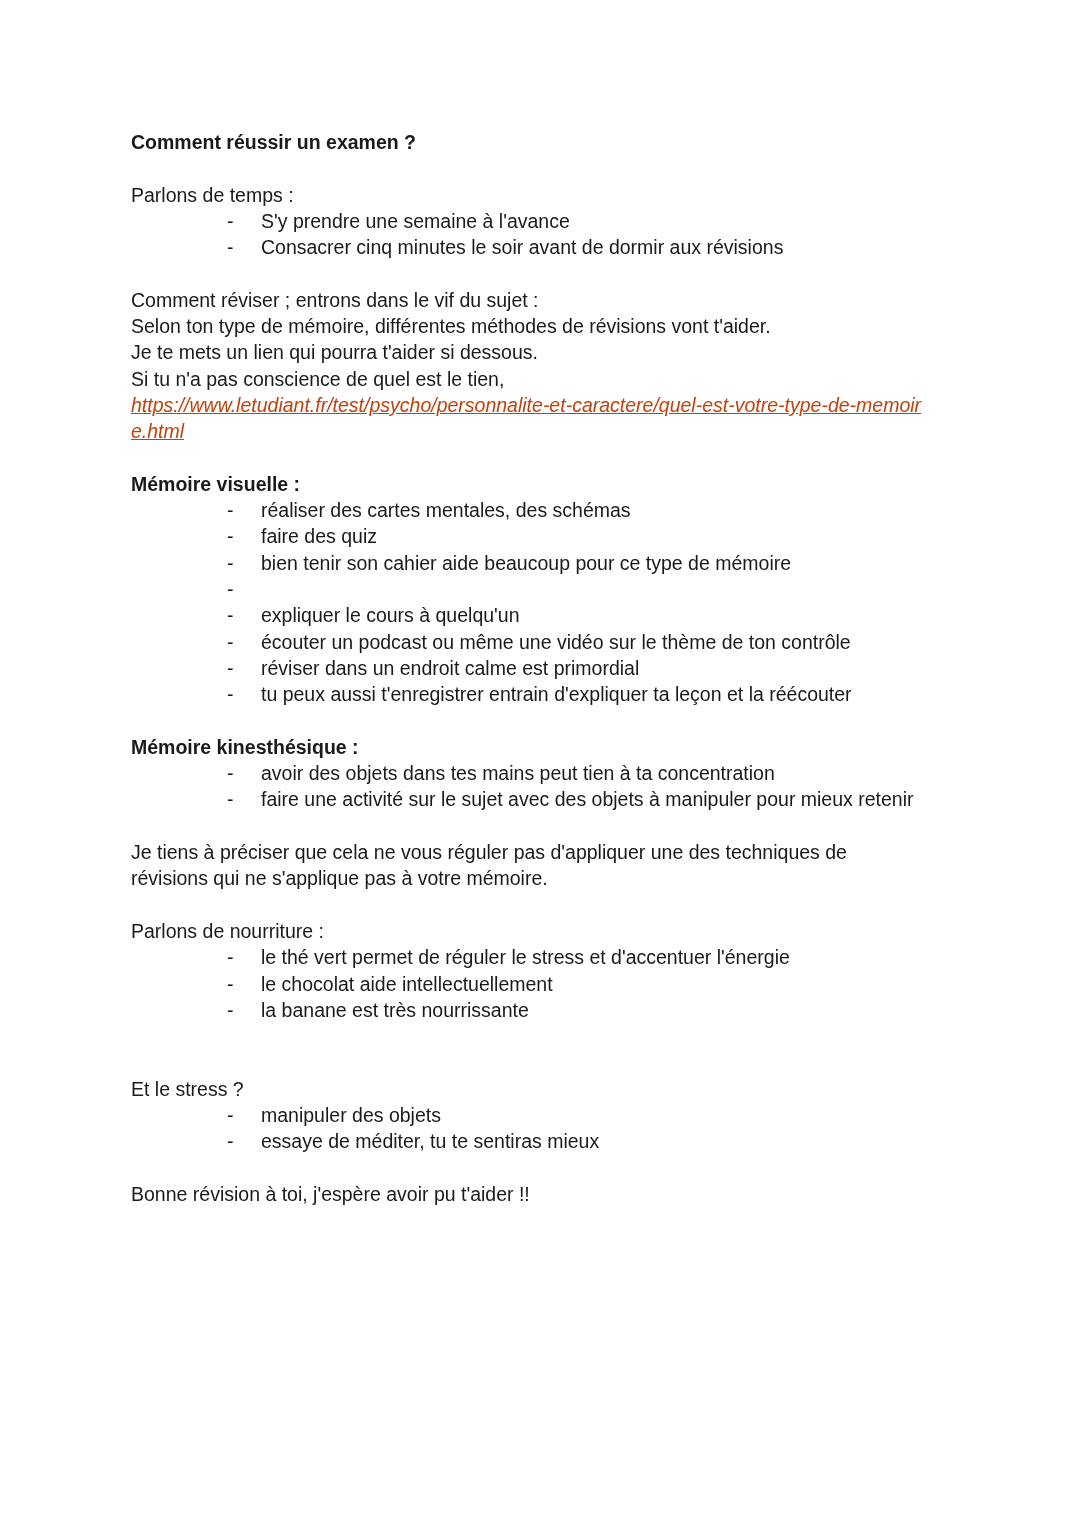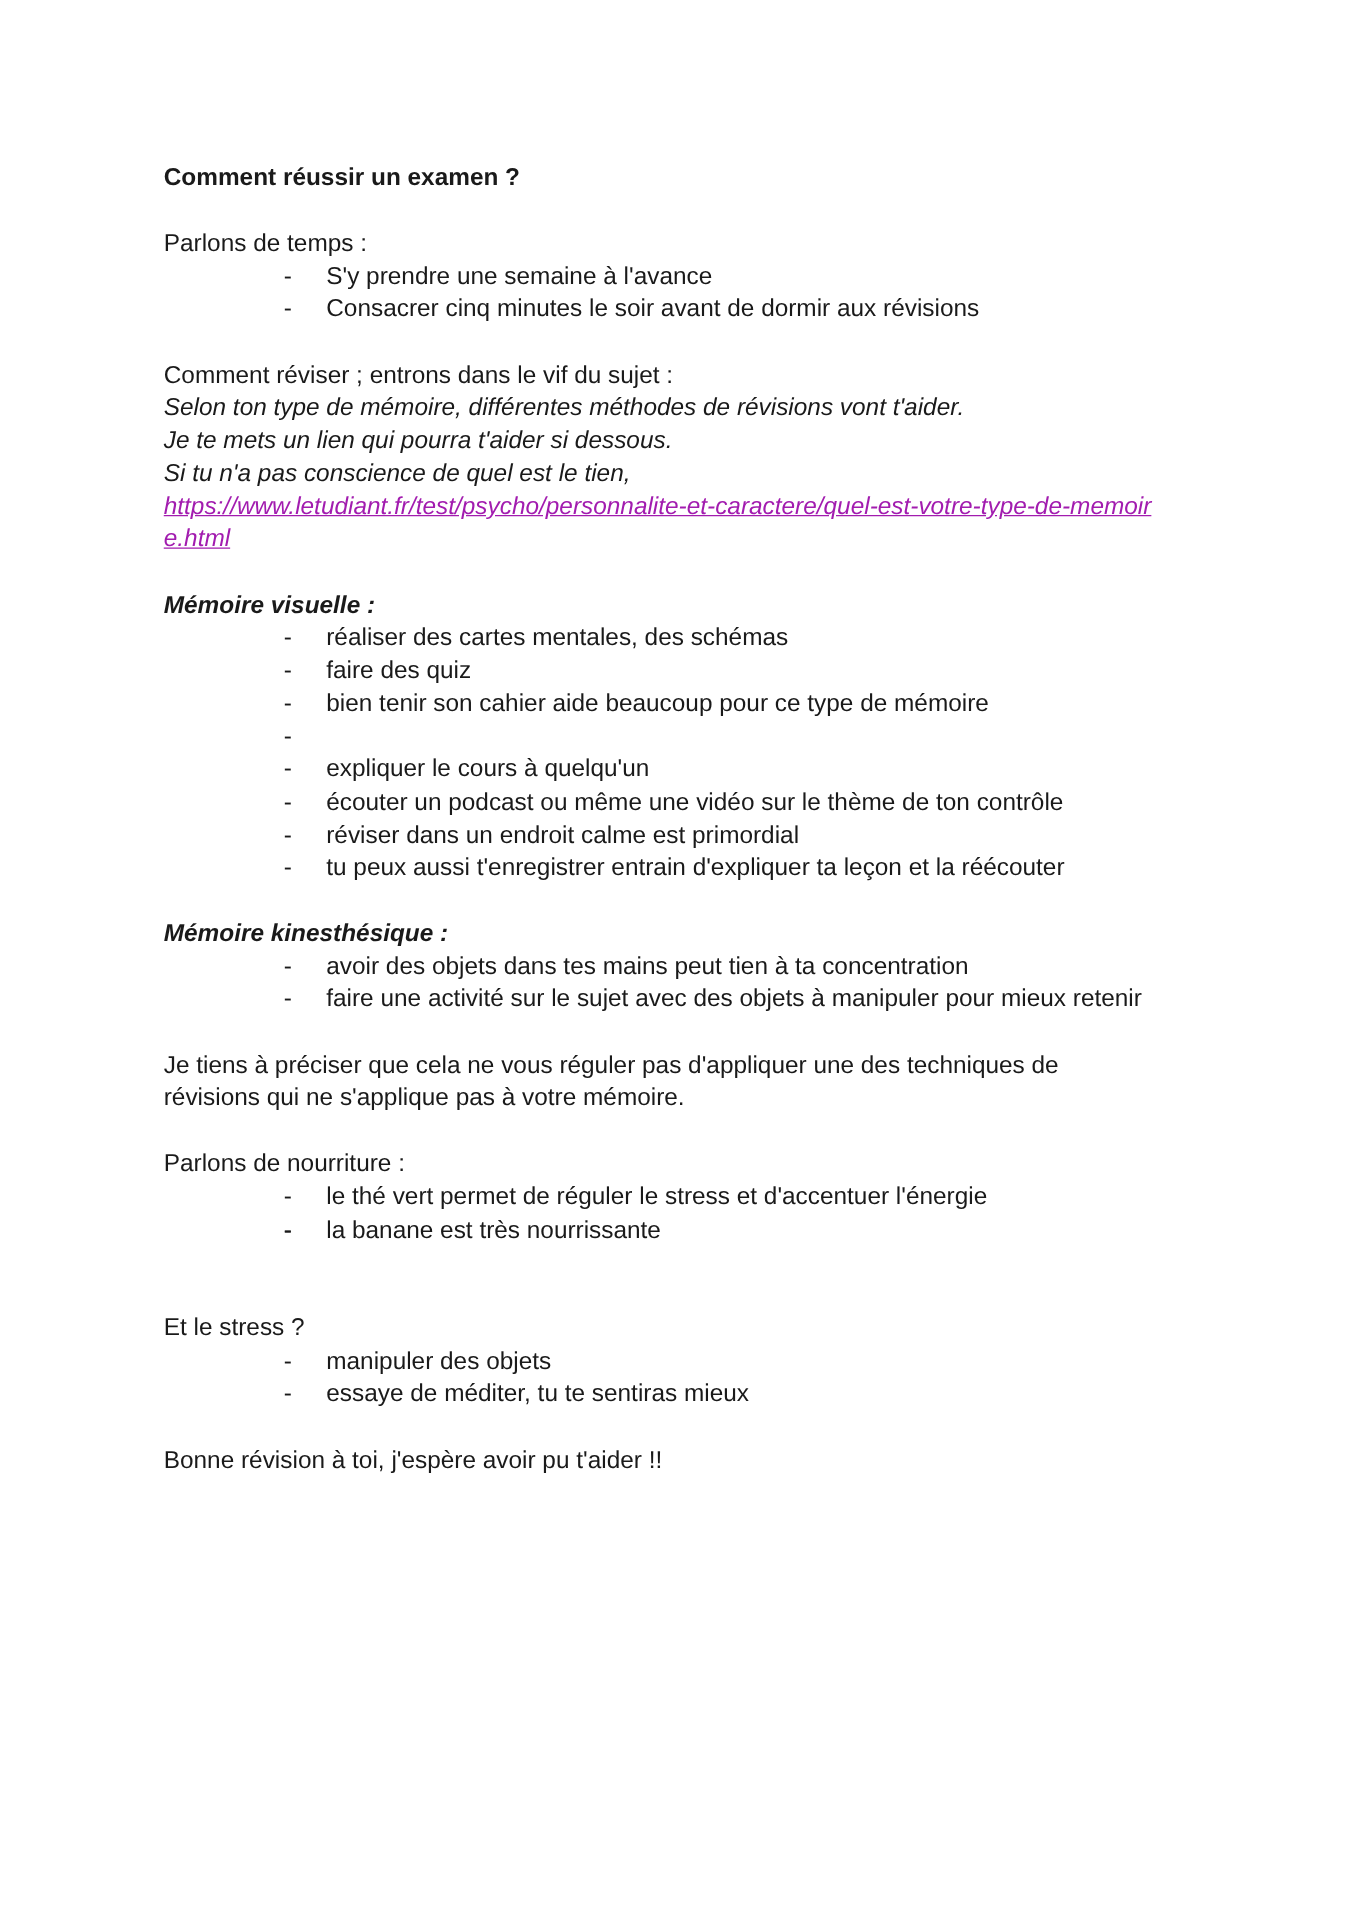--- a/index.html
+++ b/index.html
@@ -22,23 +22,23 @@
       top: 129px;
       width: 820px;
     }
     .line {
       height: 26.3px;
       line-height: 26.3px;
       white-space: nowrap;
     }
     .blank { height: 26.3px; }
     .bold { font-weight: bold; }
-    .italic { font-style: italic; }
+    .italic { }
     .link {
-      color: #a21caf;
+      color: #c2410c;
       text-decoration: underline;
       font-style: italic;
       cursor: pointer;
     }
     ul.dash {
       list-style: none;
       margin: 0;
       padding: 0;
     }
     ul.dash li {
@@ -152,20 +152,21 @@
   <div class="blank"></div>
 
   <div class="line">Parlons de nourriture  :</div>
   <ul class="dash">
     <li>
         <span class="dash-mark">-</span>
         <span class="item-text">le thé vert permet de réguler le stress et d'accentuer l'énergie</span>
       </li>
     <li>
         <span class="dash-mark">-</span>
+        <span class="item-text">le chocolat aide intellectuellement</span>
       </li>
     <li>
         <span class="dash-mark">-</span>
         <span class="item-text">la banane est très nourrissante</span>
       </li>
   </ul>
   <div class="blank"></div>
   <div class="blank"></div>
 
   <div class="line">Et le stress ?</div>

